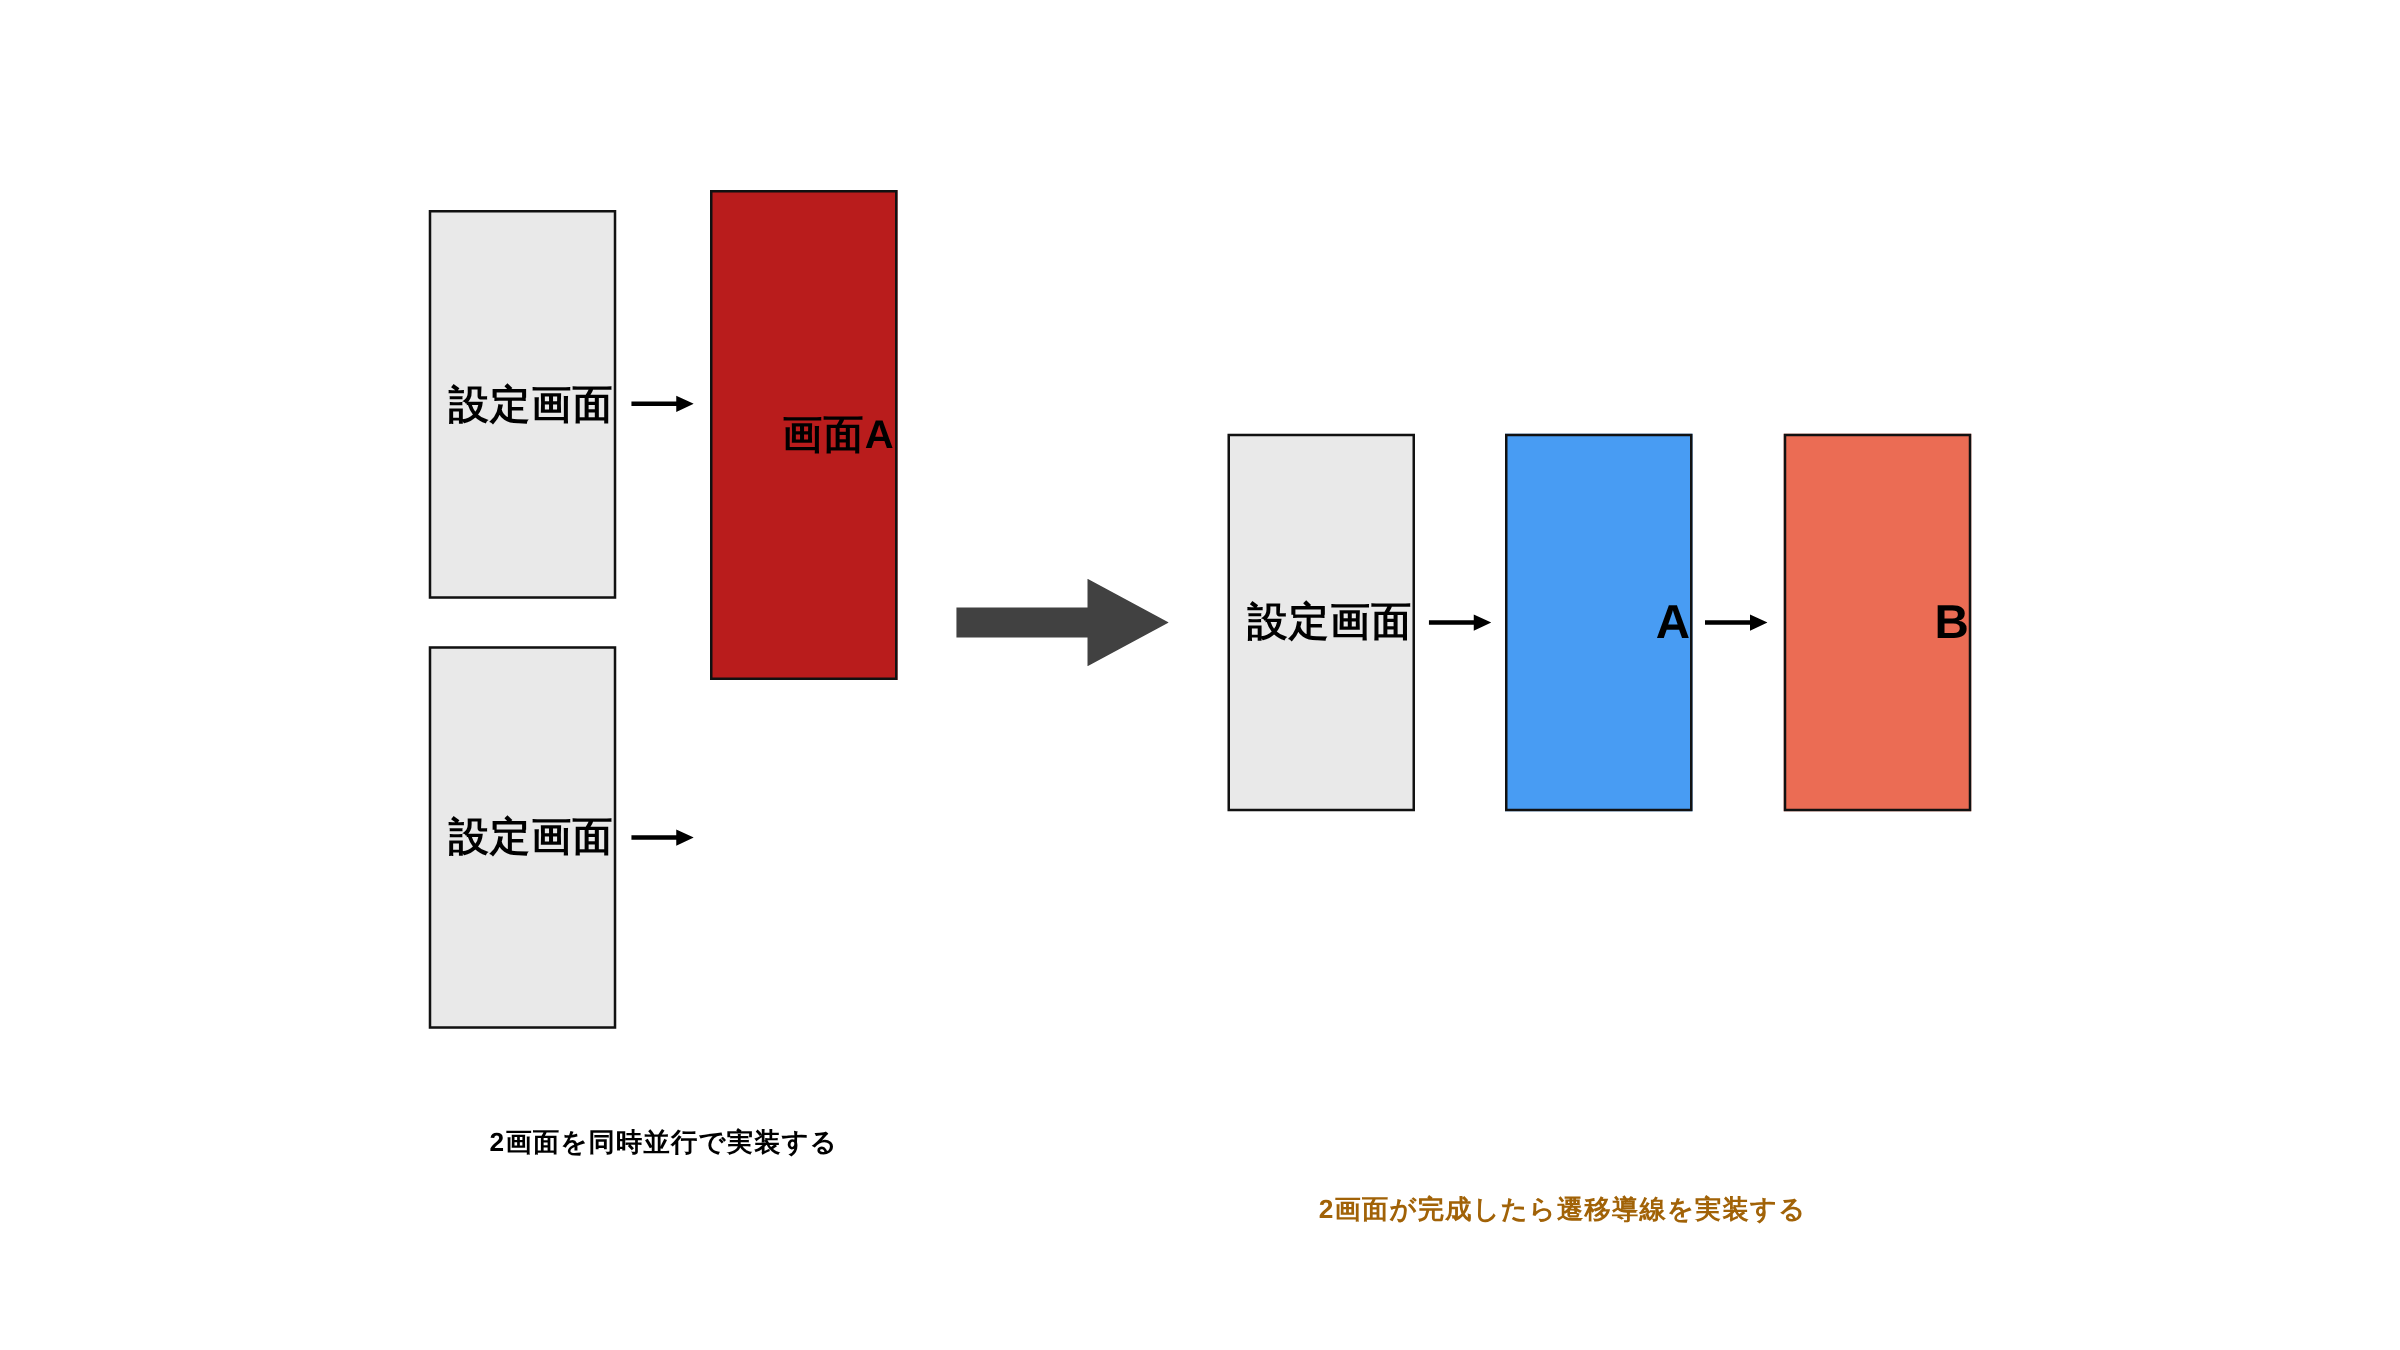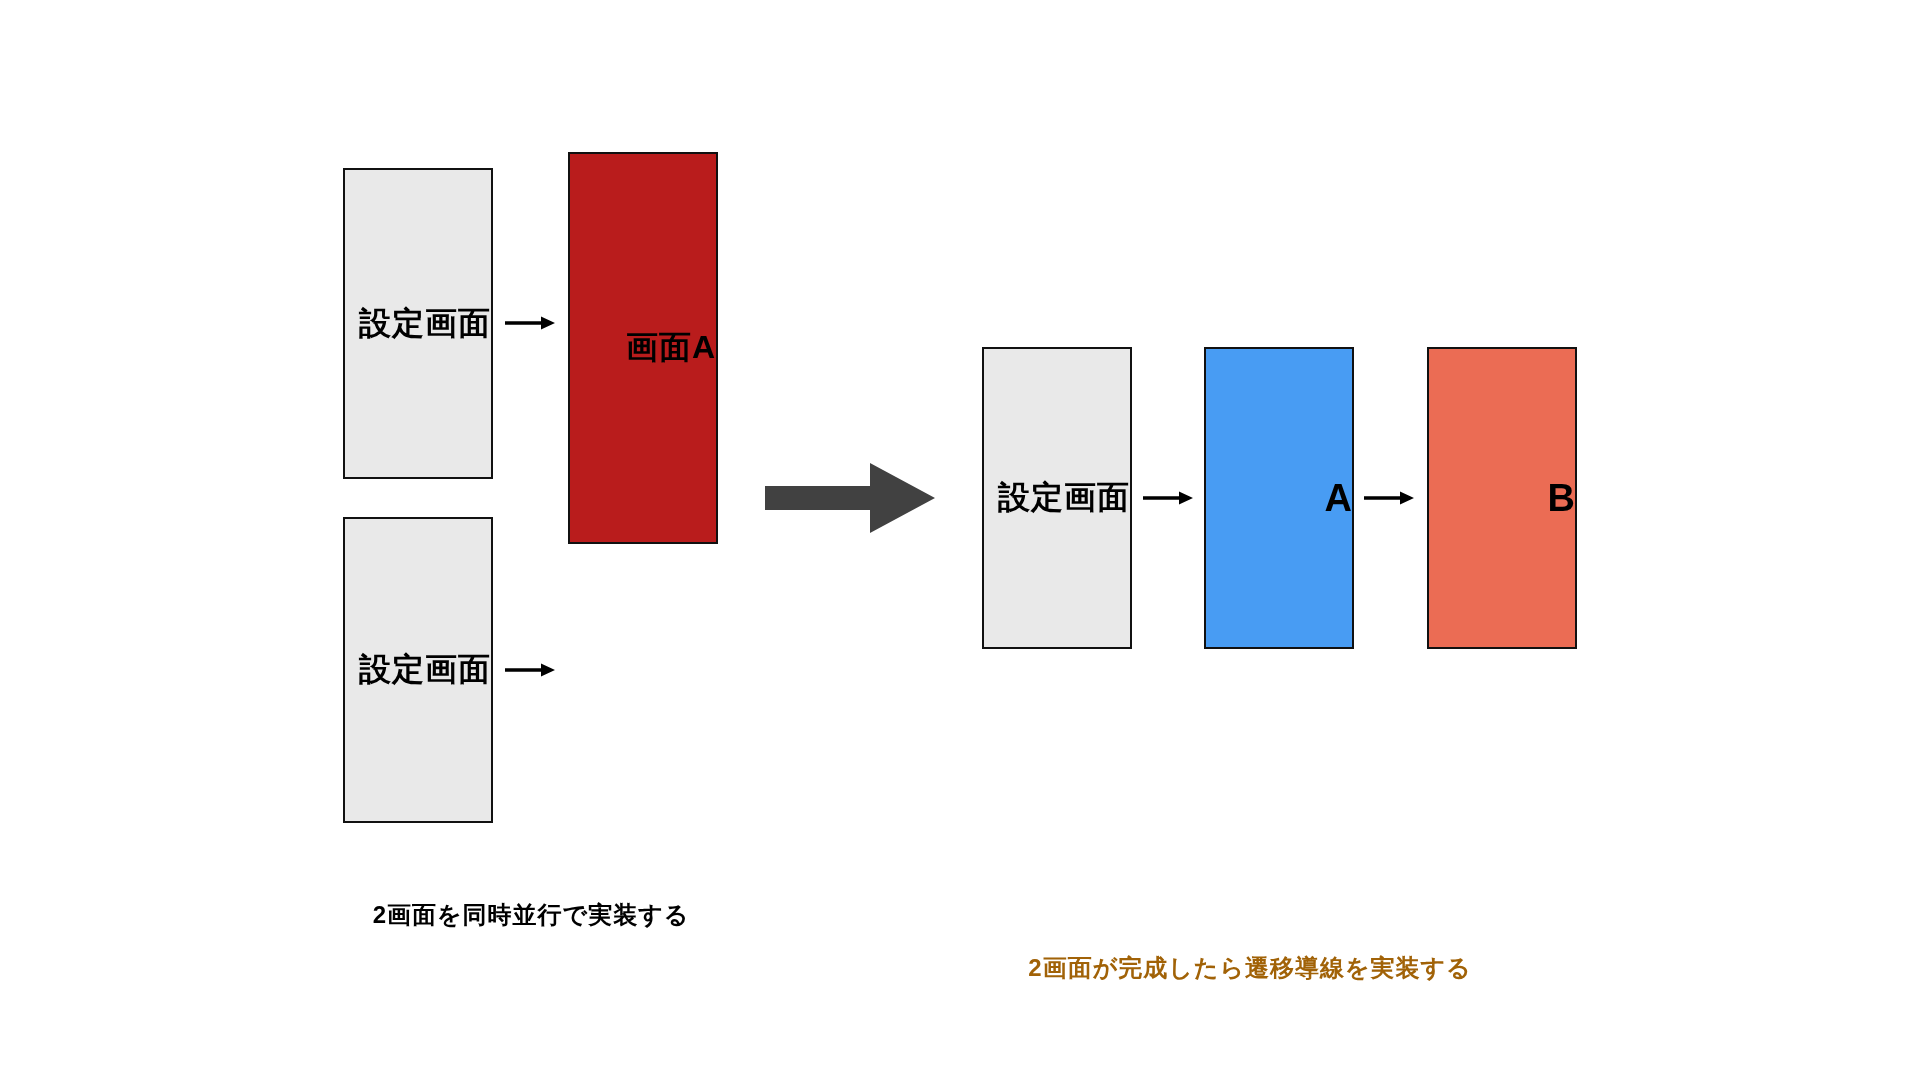--- a/index.html
+++ b/index.html
@@ -44,21 +44,21 @@
     width: 170px;
     height: 70px;
   }
   .caption {
     position: absolute;
     width: 600px;
     height: 40px;
     line-height: 40px;
     text-align: center;
     font-weight: 700;
-    font-size: 24px;
+    font-size: 21px;
     color: #000000;
     letter-spacing: 1px;
     white-space: nowrap;
   }
   svg { display: block; }
 </style>
 </head>
 <body>
 
 <div class="canvas">

